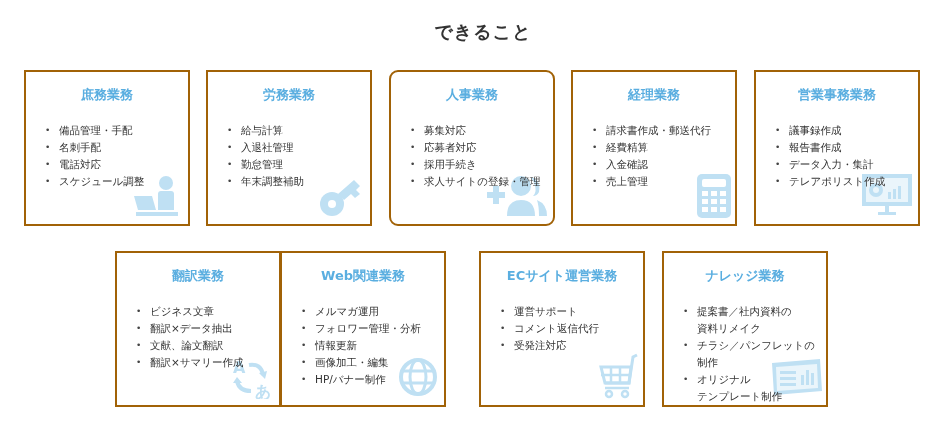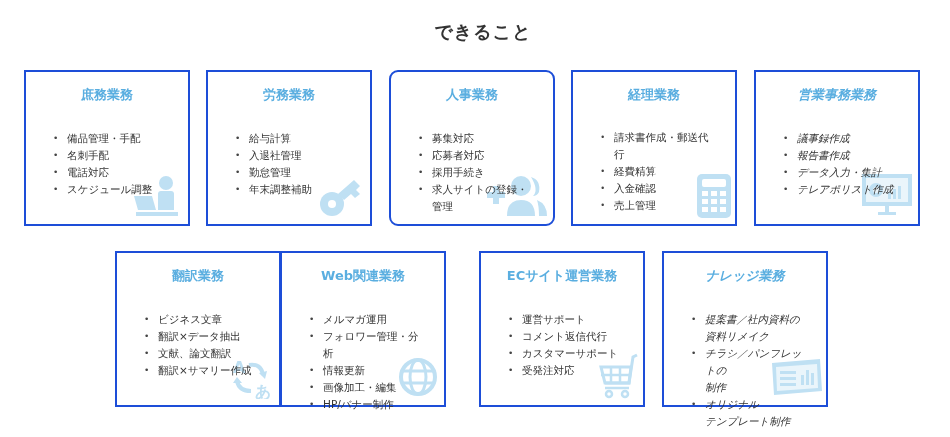--- a/index.html
+++ b/index.html
@@ -6,28 +6,28 @@
   body {
     width: 950px; height: 437px; background: #ffffff; position: relative; overflow: hidden;
     font-family: "DejaVu Sans", "Liberation Sans", sans-serif; color: #333333;
   }
   .page-title {
     position: absolute; top: 20px; left: 8px; width: 950px; text-align: center;
     font-size: 18px; font-weight: bold; color: #333333; letter-spacing: 1px;
   }
   .card {
     position: absolute; width: 166px; height: 156px; box-sizing: border-box;
-    border: 2px solid #1d4ed8; background: #ffffff;
+    border: 2px solid #a16207; background: #ffffff;
   }
   .card-title {
     position: absolute; top: 14px; left: 0; width: 100%; text-align: center;
     font-size: 13px; font-weight: bold; color: #5aaee0;
   }
   .card-list {
-    position: absolute; top: 46px; left: 14px; right: 6px; margin: 12px; padding: 0; list-style: none;
+    position: absolute; top: 46px; left: 14px; right: 6px; margin: 4px; padding: 0; list-style: none;
     font-size: 10.5px; line-height: 17px; color: #333333; z-index: 2;
   }
   .card-list li { position: relative; padding-left: 15px; white-space: pre-line; }
   .card-list li::before {
     content: "•"; position: absolute; left: 1px; top: 0; font-size: 9px; color: #444;
   }
   .card-icon { position: absolute; z-index: 1; }
 </style>
 </head>
 <body>
@@ -76,21 +76,21 @@
   <svg class="card-icon" style="left:96px;top:100px;" width="62" height="46" viewBox="0 0 62 46">
     <rect x="0" y="20" width="18" height="6" fill="#bfe0f3"></rect>
     <rect x="6" y="14" width="6" height="18" fill="#bfe0f3"></rect>
     <circle cx="34" cy="14" r="10" fill="#bfe0f3"></circle>
     <path d="M20 44 Q20 28 34 28 Q48 28 48 44 Z" fill="#bfe0f3"></path>
     <path d="M44 5 Q54 8 52 20 Q50 24 46 24 Q52 18 44 5 Z" fill="#bfe0f3"></path>
     <path d="M50 28 Q60 32 60 44 L52 44 Q52 34 50 28 Z" fill="#bfe0f3"></path>
   </svg>
 </div>
 
-<div class="card" style="left:571px;top:70px;font-family:Liberation Mono, monospace;">
+<div class="card" style="left:571px;top:70px;">
   <div class="card-title">経理業務</div>
   <ul class="card-list">
     <li>請求書作成・郵送代行</li>
     <li>経費精算</li>
     <li>入金確認</li>
     <li>売上管理</li>
   </ul>
   <svg class="card-icon" style="left:124px;top:102px;" width="34" height="44" viewBox="0 0 34 44">
     <rect x="0" y="0" width="34" height="44" rx="5" fill="#bfe0f3"></rect>
     <rect x="5" y="5" width="24" height="8" rx="2" fill="#ffffff"></rect>
@@ -101,21 +101,21 @@
       <rect x="5" y="25" width="6" height="5"></rect>
         <rect x="14" y="25" width="6" height="5"></rect>
         <rect x="23" y="25" width="6" height="5"></rect>
       <rect x="5" y="33" width="6" height="5"></rect>
         <rect x="14" y="33" width="6" height="5"></rect>
         <rect x="23" y="33" width="6" height="5"></rect>
     </g>
   </svg>
 </div>
 
-<div class="card" style="left:754px;top:70px;font-style:italic;">
+<div class="card" style="left:754px;top:70px;">
   <div class="card-title">営業事務業務</div>
   <ul class="card-list">
     <li>議事録作成</li>
     <li>報告書作成</li>
     <li>データ入力・集計</li>
     <li>テレアポリスト作成</li>
   </ul>
   <svg class="card-icon" style="left:106px;top:102px;" width="50" height="42" viewBox="0 0 50 42">
     <rect x="0" y="0" width="50" height="32" fill="#bfe0f3"></rect>
     <rect x="4" y="4" width="42" height="24" fill="#eaf5fb"></rect>
@@ -162,36 +162,35 @@
     <line x1="3" y1="14" x2="37" y2="14" stroke="#bfe0f3" stroke-width="3"></line>
     <line x1="3" y1="26" x2="37" y2="26" stroke="#bfe0f3" stroke-width="3"></line>
   </svg>
 </div>
 
 <div class="card" style="left:479px;top:251px;">
   <div class="card-title">ECサイト運営業務</div>
   <ul class="card-list">
     <li>運営サポート</li>
     <li>コメント返信代行</li>
-    <li>カスタマーサポート</li>
     <li>受発注対応</li>
   </ul>
   <svg class="card-icon" style="left:118px;top:100px;" width="40" height="46" viewBox="0 0 40 46">
     <path d="M38 2 L34 4 L30 30 L6 30" stroke="#bfe0f3" stroke-width="3" fill="none"></path>
     <path d="M2 14 L32 14 L30 30 L6 30 Z" fill="none" stroke="#bfe0f3" stroke-width="3"></path>
     <line x1="2" y1="22" x2="31" y2="22" stroke="#bfe0f3" stroke-width="2.5"></line>
     <line x1="12" y1="14" x2="12" y2="30" stroke="#bfe0f3" stroke-width="2.5"></line>
     <line x1="21" y1="14" x2="21" y2="30" stroke="#bfe0f3" stroke-width="2.5"></line>
     <line x1="6" y1="35" x2="30" y2="35" stroke="#bfe0f3" stroke-width="2.5"></line>
     <circle cx="10" cy="41" r="3" fill="none" stroke="#bfe0f3" stroke-width="2.5"></circle>
     <circle cx="26" cy="41" r="3" fill="none" stroke="#bfe0f3" stroke-width="2.5"></circle>
   </svg>
 </div>
 
-<div class="card" style="left:662px;top:251px;font-style:italic;">
+<div class="card" style="left:662px;top:251px;">
   <div class="card-title">ナレッジ業務</div>
   <ul class="card-list">
     <li>提案書／社内資料の
 資料リメイク</li>
     <li>チラシ／パンフレットの
 制作</li>
     <li>オリジナル
 テンプレート制作</li>
   </ul>
   <svg class="card-icon" style="left:104px;top:104px;" width="56" height="40" viewBox="0 0 56 40">

